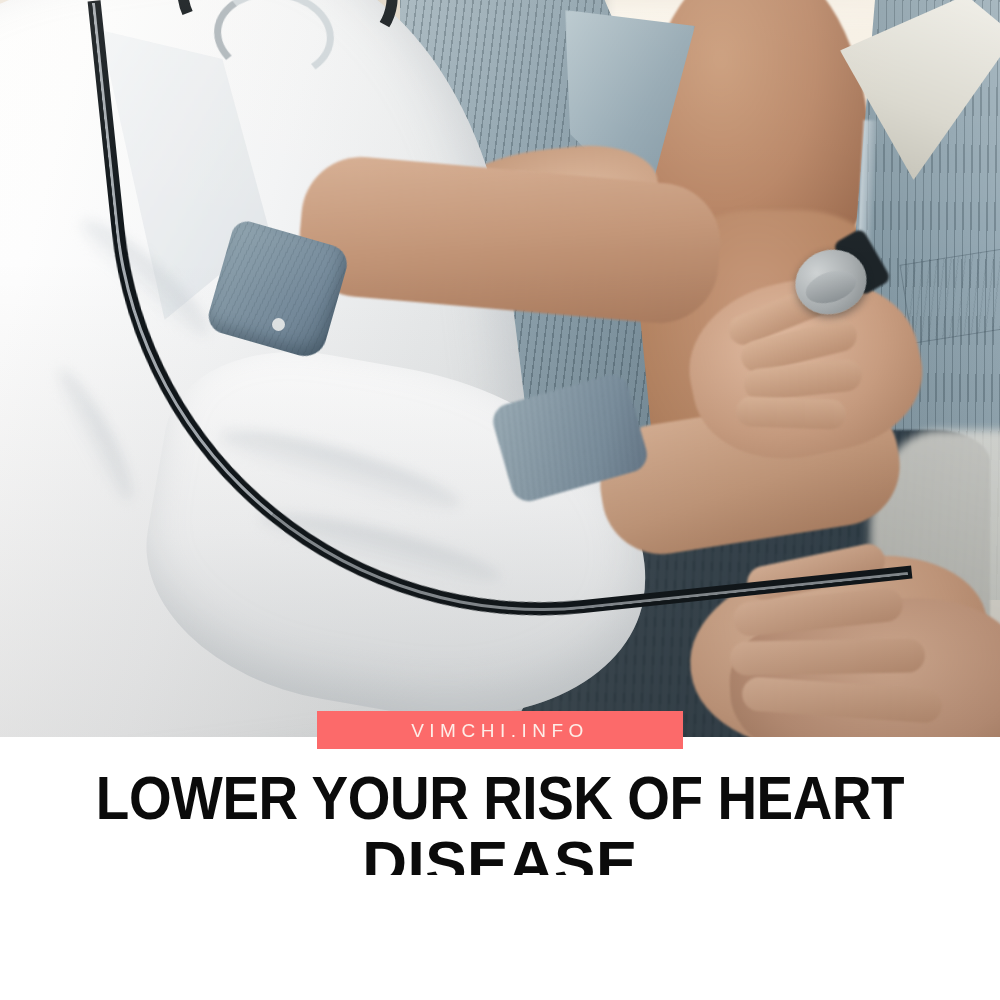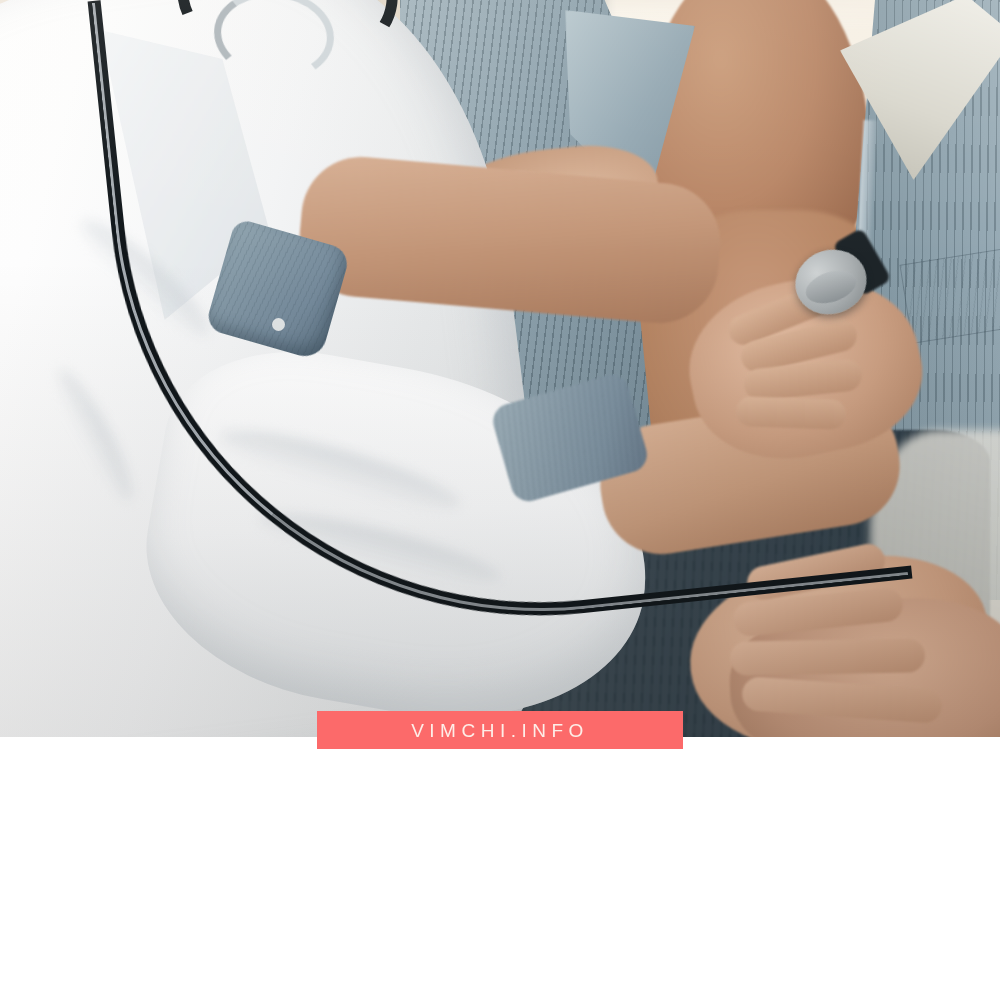--- a/index.html
+++ b/index.html
@@ -389,20 +389,24 @@
     <div class="steth-chest"></div>
     <div class="steth-chest-in"></div>
 
     <div class="photo-grade"></div>
   </div>
 
   <div class="banner" id="brand-banner" style="background: rgb(252, 106, 106);">
     <span class="banner-text" style="color: rgb(253, 238, 232);">VIMCHI.INFO</span>
   </div>
 
+  <div class="title-wrap">
+    <div class="title-l1" style="color: rgb(11, 11, 11);">LOWER YOUR RISK OF HEART</div>
+    <div class="title-l2" style="color: rgb(11, 11, 11);">DISEASE</div>
+  </div>
 
   <div class="dots" id="dot-row">
       <span class="dot" style="background: rgb(192, 102, 42);"></span>
       <span class="dot" style="background: rgb(192, 102, 42);"></span>
       <span class="dot" style="background: rgb(192, 102, 42);"></span>
       <span class="dot" style="background: rgb(192, 102, 42);"></span>
       <span class="dot" style="background: rgb(192, 102, 42);"></span>
       <span class="dot" style="background: rgb(192, 102, 42);"></span>
       <span class="dot" style="background: rgb(192, 102, 42);"></span>
       <span class="dot" style="background: rgb(192, 102, 42);"></span>

